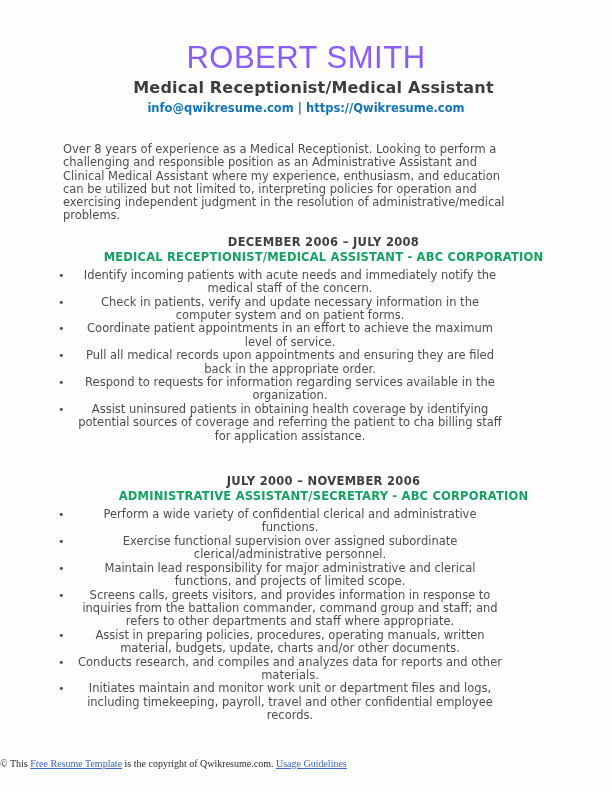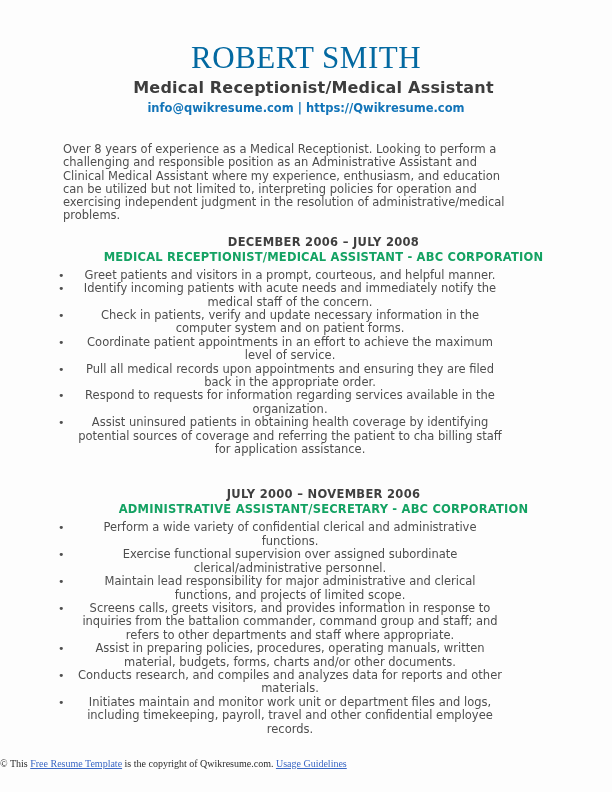--- a/index.html
+++ b/index.html
@@ -2,22 +2,22 @@
 <html><head>
 <meta charset="utf-8">
 <style>
   html, body { margin:0; padding:0; background:#ffffff; }
   .page {
     width:612px; height:792px; background:#fdfdfd; position:relative;
     overflow:hidden; font-family:"DejaVu Sans", sans-serif;
   }
   .header { text-align:center; padding-top:42px; }
   .name {
-    font-family:Liberation Serif, serif; font-size:31px; line-height:32px;
-    color:#0369a1; font-weight:normal; letter-spacing:0.5px; margin:0;
+    font-family:Liberation Sans, sans-serif; font-size:31px; line-height:32px;
+    color:#8b5cf6; font-weight:normal; letter-spacing:0.5px; margin:0;
   }
   .title {
     font-size:16px; font-weight:bold; color:#3d3d3d; margin-top:4px;
     letter-spacing:0.2px;
     margin-left:15px;
   }
   .contact { margin-top:4px; font-size:11.5px; font-weight:bold; color:#1274b8; }
   .contact span { color:#1274b8; }
   .summary {
     margin:28px 0 0 63px; width:452px;
@@ -62,39 +62,38 @@
   </div>
 
   <div class="summary">Over 8 years of experience as a Medical Receptionist. Looking to perform a challenging and responsible position as an Administrative Assistant and Clinical Medical Assistant where my experience, enthusiasm, and education can be utilized but not limited to, interpreting policies for operation and exercising independent judgment in the resolution of administrative/medical problems.</div>
 
   <div class="jobs">
 
     <div class="job">
       <div class="job-dates">DECEMBER 2006 – JULY 2008</div>
       <div class="job-heading">MEDICAL RECEPTIONIST/MEDICAL ASSISTANT - ABC CORPORATION</div>
       <ul class="bullets">
-        <li>Greet patients and visitors in a prompt, courteous, and helpful manner.</li>
         <li>Identify incoming patients with acute needs and immediately notify the medical staff of the concern.</li>
         <li>Check in patients, verify and update necessary information in the computer system and on patient forms.</li>
         <li>Coordinate patient appointments in an effort to achieve the maximum level of service.</li>
         <li>Pull all medical records upon appointments and ensuring they are filed back in the appropriate order.</li>
         <li>Respond to requests for information regarding services available in the organization.</li>
         <li>Assist uninsured patients in obtaining health coverage by identifying potential sources of coverage and referring the patient to cha billing staff for application assistance.</li>
       </ul>
     </div>
 
     <div class="job">
       <div class="job-dates">JULY 2000 – NOVEMBER 2006</div>
       <div class="job-heading">ADMINISTRATIVE ASSISTANT/SECRETARY - ABC CORPORATION</div>
       <ul class="bullets">
         <li>Perform a wide variety of confidential clerical and administrative functions.</li>
         <li>Exercise functional supervision over assigned subordinate clerical/administrative personnel.</li>
         <li>Maintain lead responsibility for major administrative and clerical functions, and projects of limited scope.</li>
         <li>Screens calls, greets visitors, and provides information in response to inquiries from the battalion commander, command group and staff; and refers to other departments and staff where appropriate.</li>
-        <li>Assist in preparing policies, procedures, operating manuals, written material, budgets, forms, charts and/or other documents.</li>
+        <li>Assist in preparing policies, procedures, operating manuals, written material, budgets, update, charts and/or other documents.</li>
         <li>Conducts research, and compiles and analyzes data for reports and other materials.</li>
         <li>Initiates maintain and monitor work unit or department files and logs, including timekeeping, payroll, travel and other confidential employee records.</li>
       </ul>
     </div>
 
   </div>
 
   <div class="footer">
     <span>© This </span><span class="link">Free Resume Template</span><span> is the copyright of Qwikresume.com. </span><span class="link">Usage Guidelines</span>
   </div>

